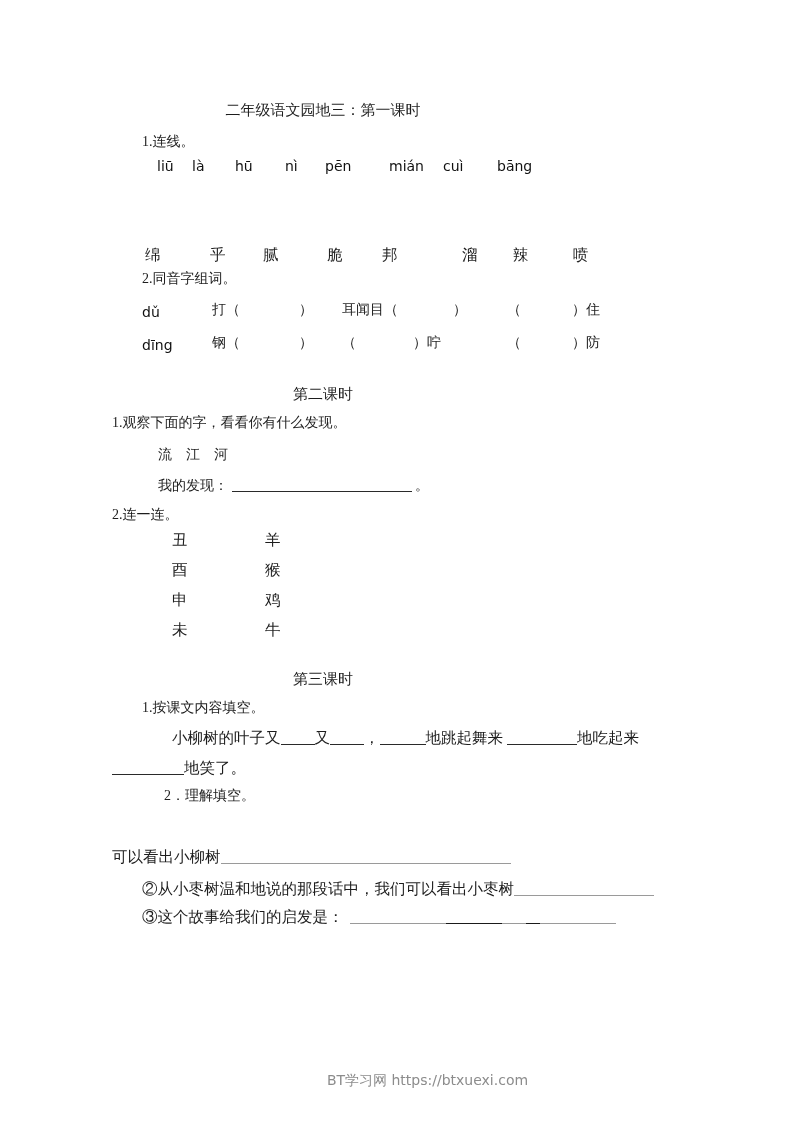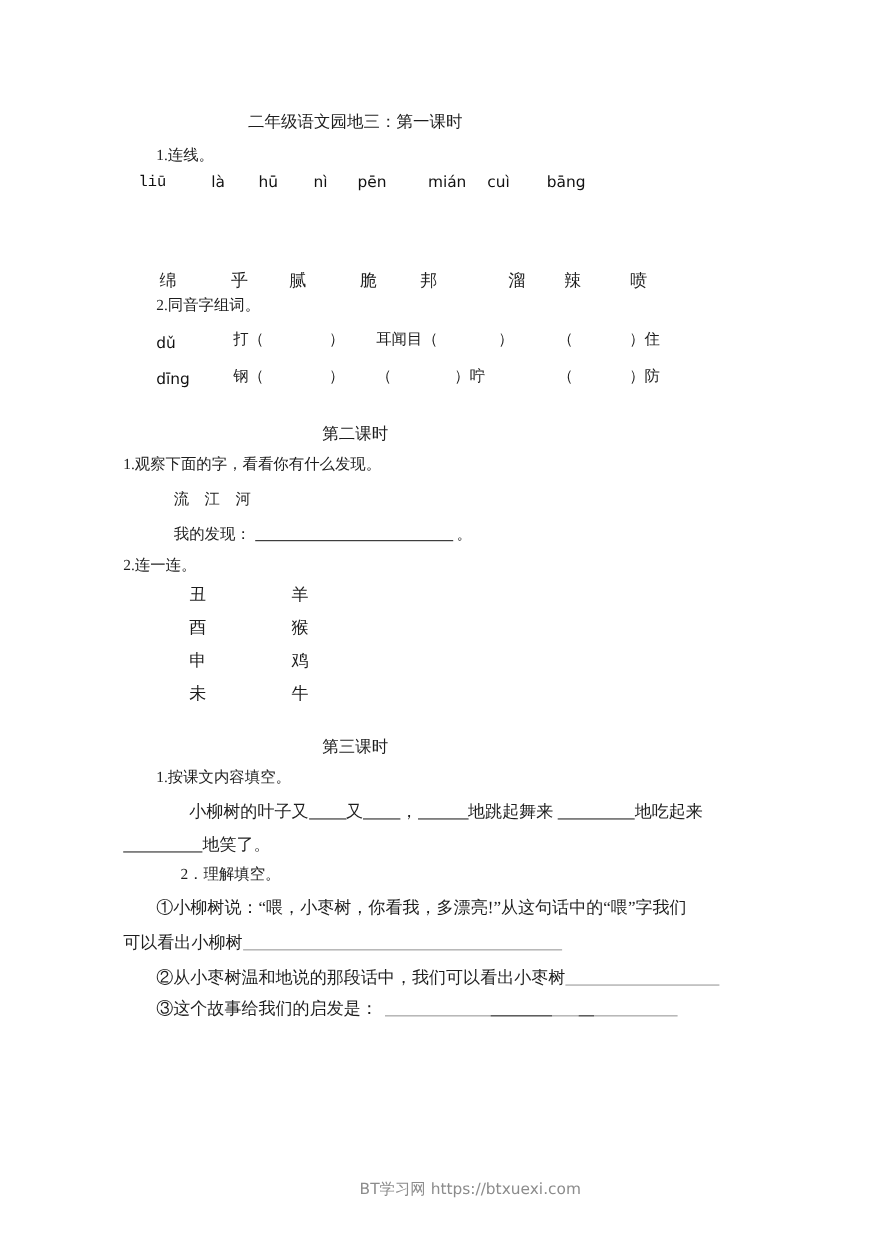--- a/index.html
+++ b/index.html
@@ -118,21 +118,21 @@
 </head>
 <body>
 
 <div class="page">
 
   <div class="centered-heading heading-shift" style="top:101px;">二年级语文园地三：第一课时</div>
 
   <div class="line" style="left:142px; top:135px;">1.连线。</div>
 
   <div class="pinyin-row" style="top:158px;">
-    <span class="pinyin" style="left:126px;font-family:Liberation Mono, monospace;">liū</span>
+    <span class="pinyin" style="left:157px;">liū</span>
     <span class="pinyin" style="left:192px;">là</span>
     <span class="pinyin" style="left:235px;">hū</span>
     <span class="pinyin" style="left:285px;">nì</span>
     <span class="pinyin" style="left:325px;">pēn</span>
     <span class="pinyin" style="left:389px;">mián</span>
     <span class="pinyin" style="left:443px;">cuì</span>
     <span class="pinyin" style="left:497px;">bāng</span>
   </div>
 
   <div class="hanzi-row" style="top:245px;">
@@ -219,21 +219,20 @@
   <div class="para" style="left:172px; top:729px;">
     <span>小柳树的叶子又</span><span class="blank" style="width:34px;"></span><span>又</span><span class="blank" style="width:34px;"></span><span>，</span><span class="blank" style="width:46px;"></span><span>地跳起舞来</span><span class="blank" style="width:70px;margin-left:4px;"></span><span>地吃起来</span>
   </div>
 
   <div class="para" style="left:112px; top:759px;">
     <span class="blank" style="width:72px;"></span><span>地笑了。</span>
   </div>
 
   <div class="line" style="left:164px; top:789px;">2．理解填空。</div>
 
-  <div class="para" style="left:142px; top:818px;">①小柳树说：“喂，小枣树，你看我，多漂亮!”从这句话中的“喂”字我们</div>
 
   <div class="para" style="left:112px; top:848px;">
     <span>可以看出小柳树</span><span class="blank-light" style="width:290px;"></span>
   </div>
 
   <div class="para" style="left:142px; top:880px;">
     <span>②从小枣树温和地说的那段话中，我们可以看出小枣树</span><span class="blank-light" style="width:140px;"></span>
   </div>
 
   <div class="para" style="left:142px; top:908px;">

